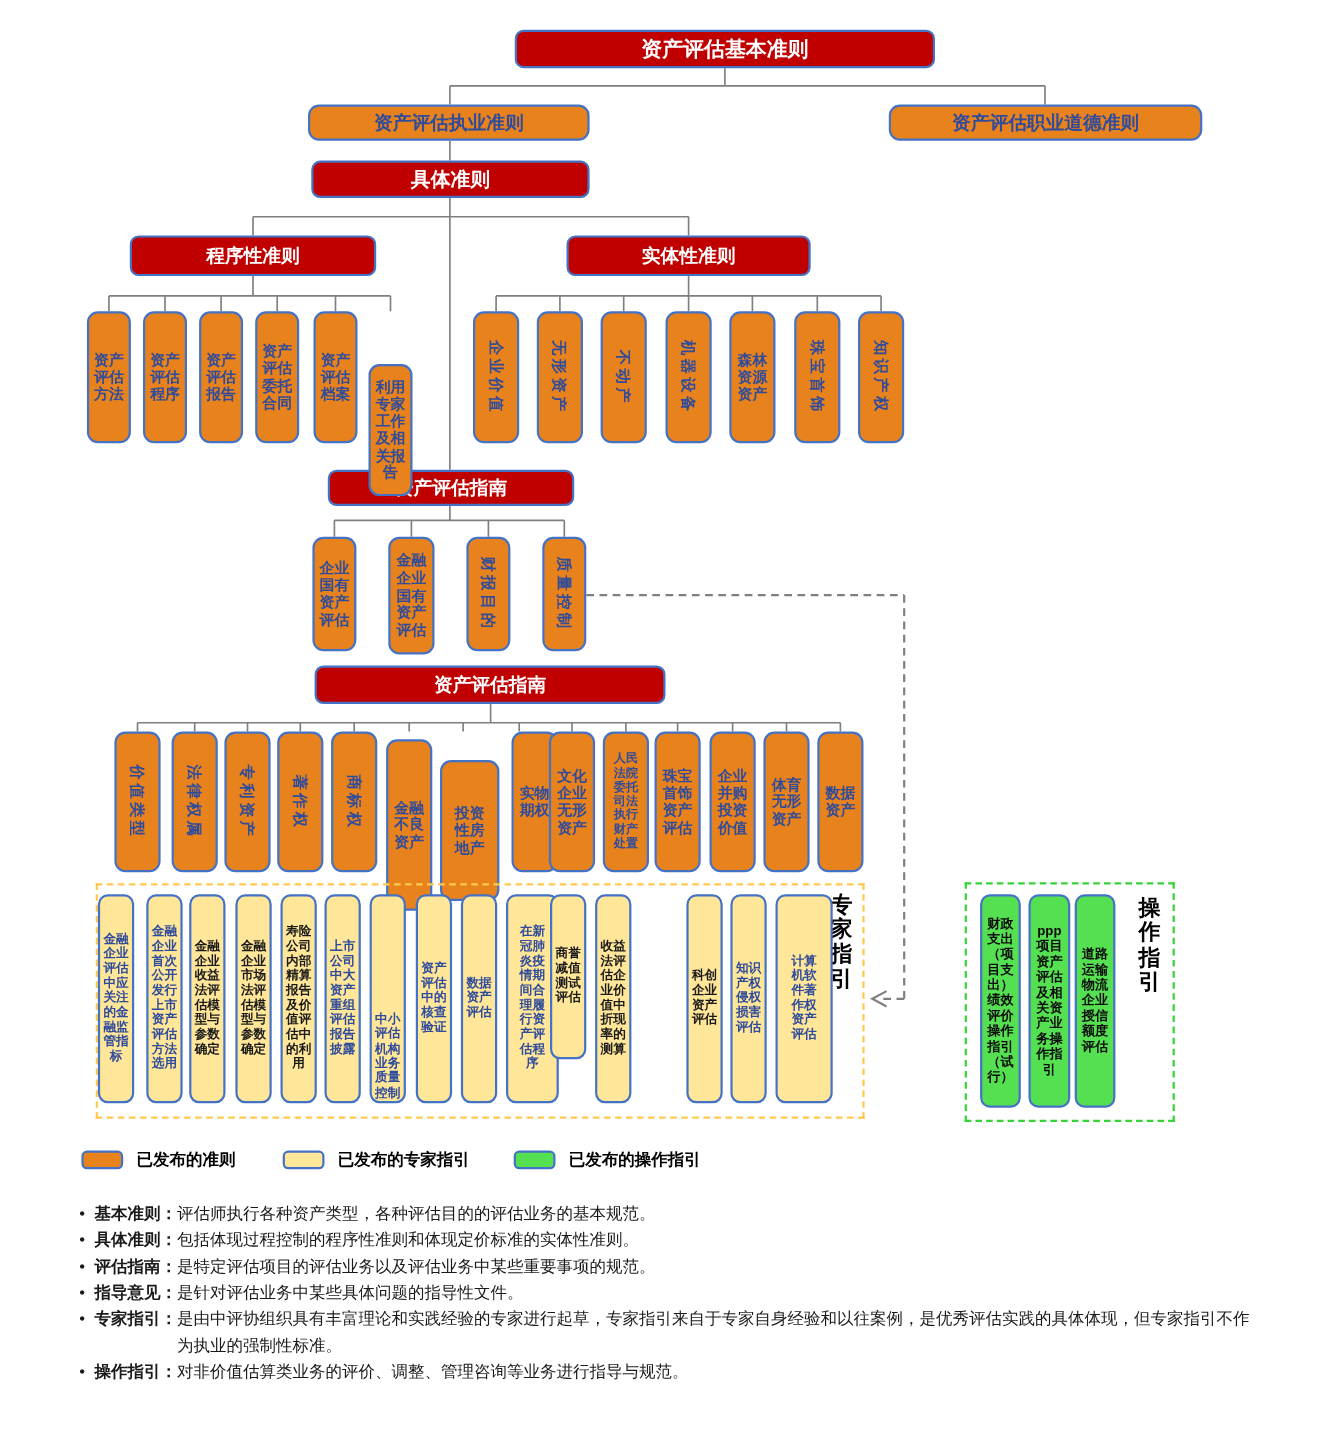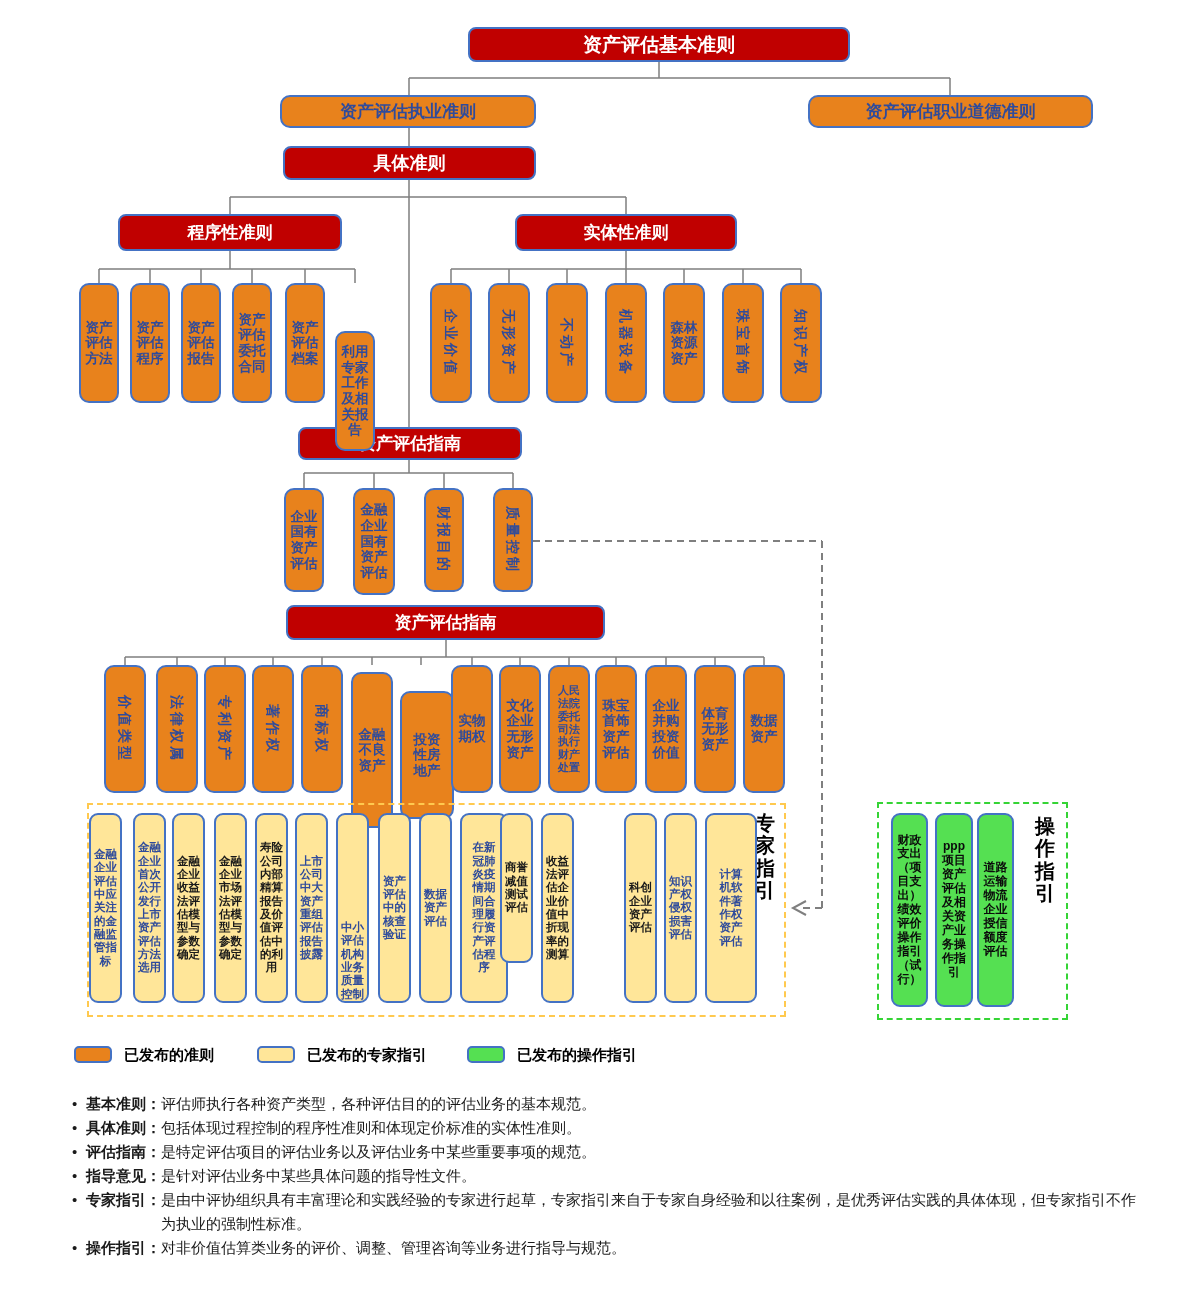--- a/index.html
+++ b/index.html
@@ -140,21 +140,21 @@
     </div>
   <div class="node org rot fs14" style="left:301px;top:665px;width:42px;height:128px;">
       <span>商标权</span>
     </div>
   <div class="node org w2 fs13" style="left:351px;top:644px;width:42px;height:156px;margin-top:28px;">
       <span>金融不良资产</span>
     </div>
   <div class="node org w2 fs13" style="left:400px;top:691px;width:54px;height:128px;">
       <span>投资性房地产</span>
     </div>
-  <div class="node org w2 fs13" style="left:451px;top:665px;width:42px;height:128px;">
+  <div class="node org w2 fs13" style="left:465px;top:665px;width:42px;height:128px;">
       <span>实物期权</span>
     </div>
   <div class="node org w2 fs13" style="left:499px;top:665px;width:42px;height:128px;">
       <span>文化企业无形资产</span>
     </div>
   <div class="node org w2" style="left:548px;top:665px;width:42px;height:128px;font-size:11px;">
       <span>人民法院委托司法执行财产处置</span>
     </div>
   <div class="node org w2 fs13" style="left:595px;top:665px;width:42px;height:128px;">
       <span>珠宝首饰资产评估</span>

